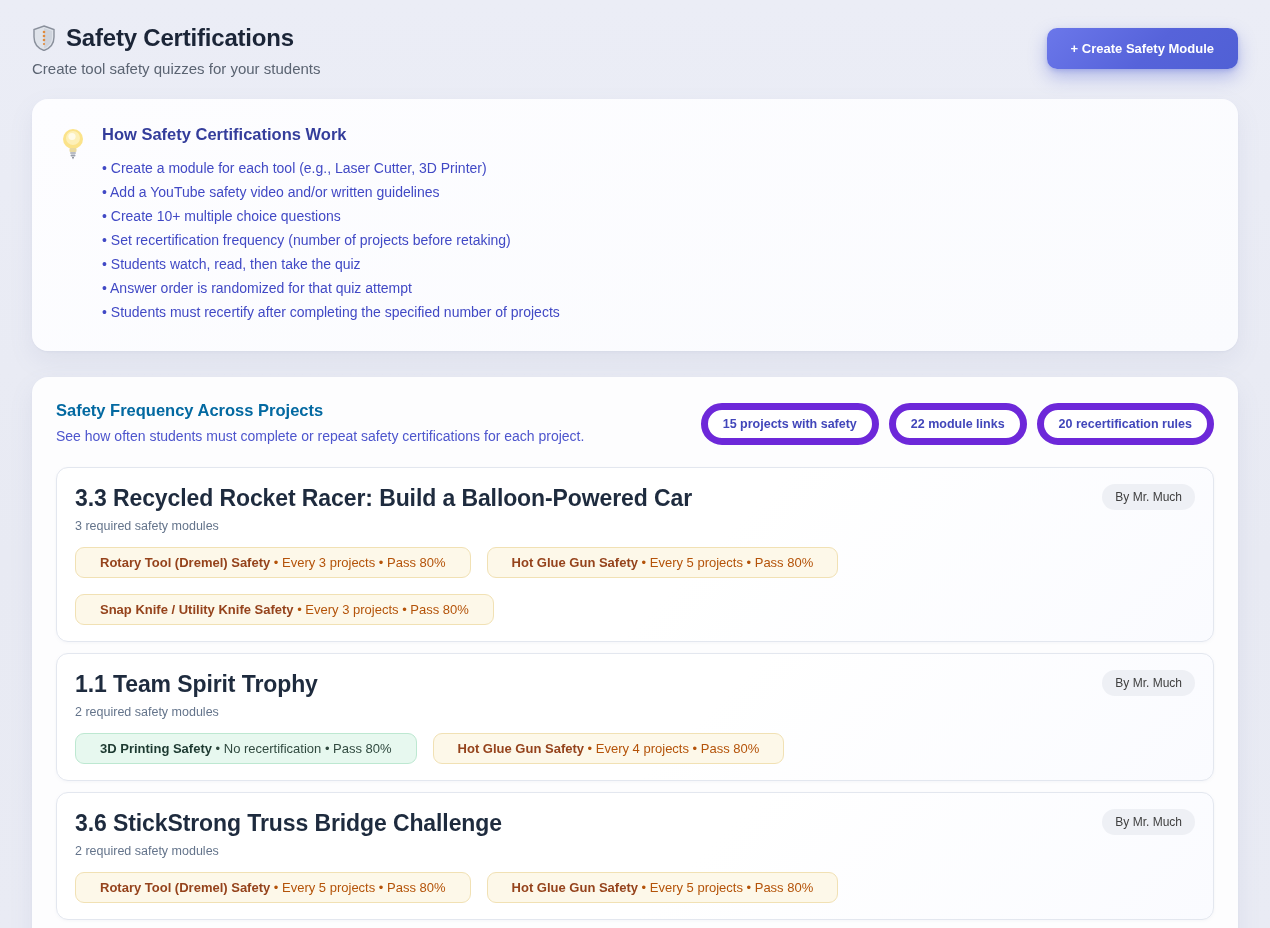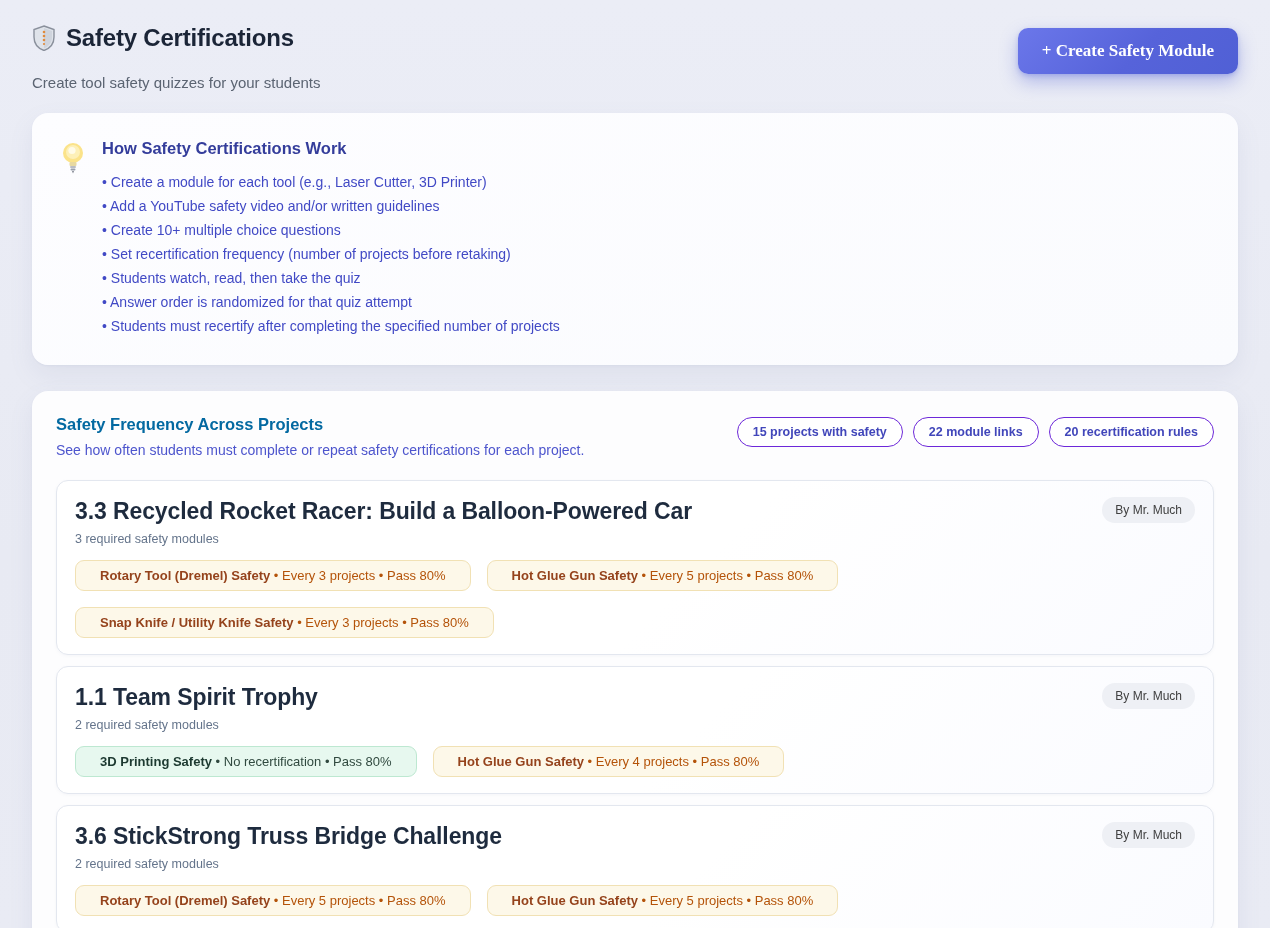--- a/index.html
+++ b/index.html
@@ -8,28 +8,28 @@
     font-family: "Liberation Sans", "DejaVu Sans", sans-serif;
     background: linear-gradient(180deg, #ebedf6 0%, #e8eaf3 60%, #e9ebf4 100%);
     color: #1e293b;
   }
   .page { padding: 24px 32px 0 32px; }
 
   
   .header { display: flex; align-items: flex-start; justify-content: space-between; margin-bottom: 22px; }
   .header-titles .title-row { display: flex; align-items: center; gap: 10px; }
   .page-title { font-size: 24px; font-weight: 700; color: #1b2537; letter-spacing: -0.2px; }
-  .page-subtitle { font-size: 15px; color: #5b6472; margin-top: 22px; }
+  .page-subtitle { font-size: 15px; color: #5b6472; margin-top: 8px; }
   .shield-icon { width: 24px; height: 26px; display: inline-block; }
   .create-btn {
     margin-top: 4px;
     border: none; cursor: pointer;
     background: linear-gradient(135deg, #6b77ea 0%, #5663da 55%, #5060d5 100%);
-    color: #ffffff; font-size: 17px; font-weight: 600;
-    font-family: Liberation Serif, serif;
+    color: #ffffff; font-size: 13px; font-weight: 600;
+    font-family: Liberation Sans, sans-serif;
     padding: 13px 24px; border-radius: 10px;
     box-shadow: 0 8px 18px rgba(84, 99, 214, 0.38), 0 2px 4px rgba(84, 99, 214, 0.25);
   }
 
   
   .info-card {
     background: linear-gradient(160deg, #fdfdff 0%, #fafbfe 100%);
     border-radius: 16px;
     box-shadow: 0 10px 24px rgba(120, 130, 170, 0.10), 0 1px 2px rgba(120,130,170,0.08);
     padding: 26px 28px 27px 28px;
@@ -50,21 +50,21 @@
     border-radius: 16px;
     box-shadow: 0 10px 24px rgba(120, 130, 170, 0.10), 0 1px 2px rgba(120,130,170,0.08);
     padding: 24px;
     min-height: 600px;
   }
   .freq-head { display: flex; justify-content: space-between; align-items: flex-start; margin-bottom: 22px; }
   .freq-title { font-size: 16.5px; font-weight: 700; color: #0369a1; margin-bottom: 8px; }
   .freq-subtitle { font-size: 14px; color: #4d55cd; }
   .stat-pills { display: flex; gap: 10px; margin-top: 2px; }
   .stat-pill {
-    background: #ffffff; border: 1px solid #6d28d9; border-radius: 999px;
+    background: #ffffff; border: 7px solid #6d28d9; border-radius: 999px;
     padding: 7px 15px; font-size: 12.5px; font-weight: 700; color: #4146ba;
     white-space: nowrap;
   }
 
   
   .project-card {
     position: relative;
     border: 1px solid #e3e7ef; border-radius: 12px;
     background: linear-gradient(135deg, #ffffff 55%, #fafbff 100%);
     box-shadow: 0 1px 3px rgba(140,150,180,0.08);

